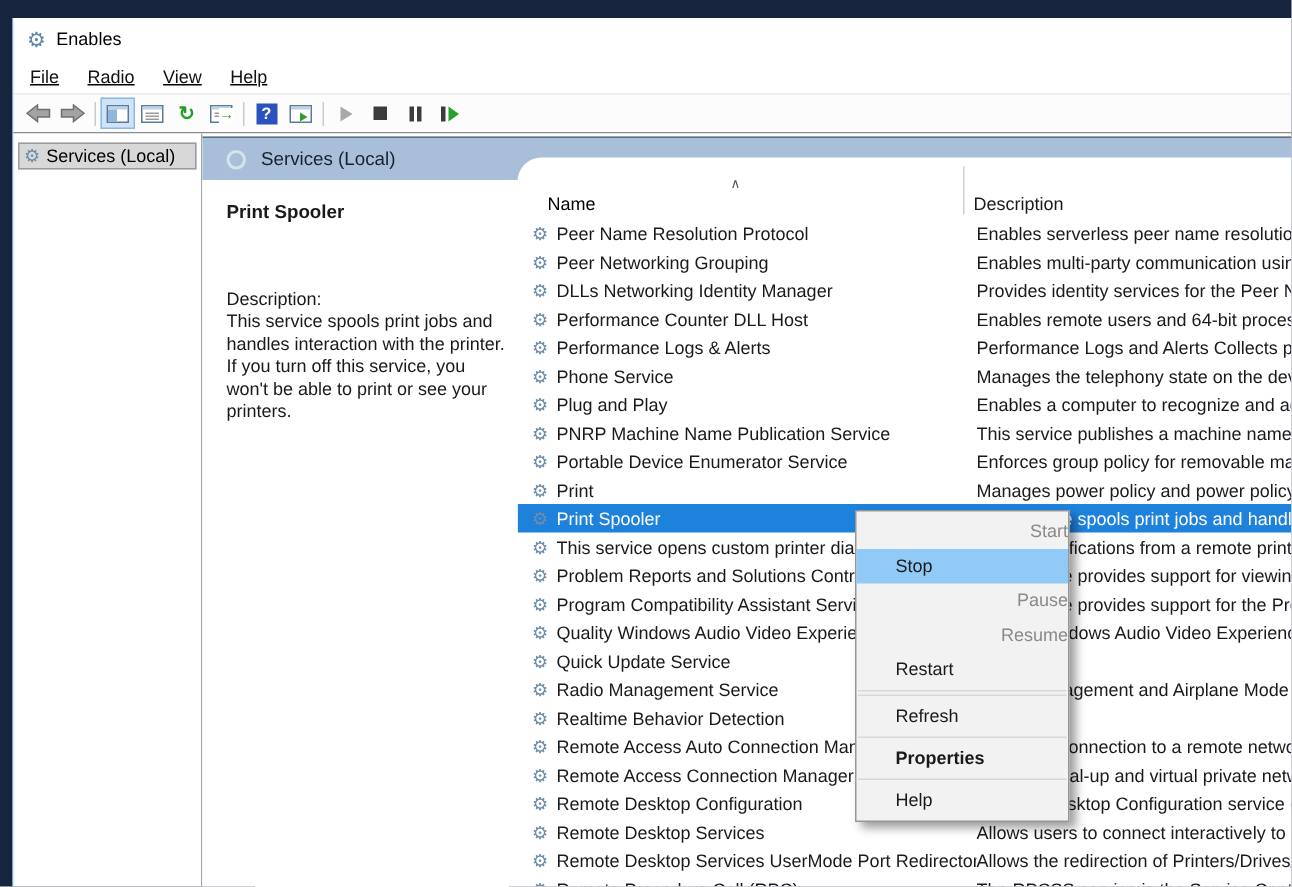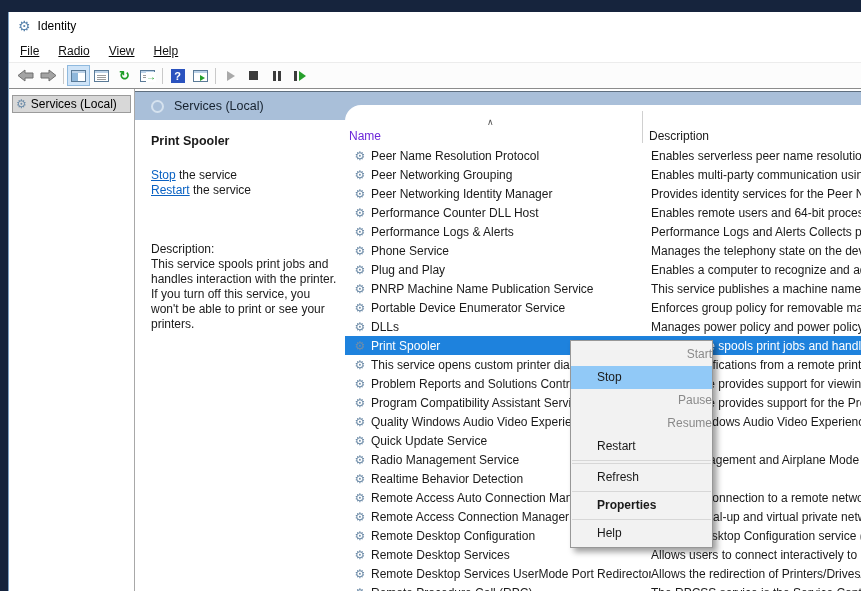--- a/index.html
+++ b/index.html
@@ -53,21 +53,21 @@
   .band-title{font-size:12.5px;color:#16222f;margin-left:10px;}
   
   .infopane{position:absolute;left:0;top:31px;bottom:0;width:210px;background:#fff;padding:14px 8px 0 16px;box-sizing:border-box;font-size:12px;color:#1a1a1a;}
   .info-title{font-weight:bold;font-size:12.5px;}
   .info-links{margin-top:20px;line-height:15px;}
   a.link{color:#0a62c3;text-decoration:underline;cursor:pointer;}
   .desc-label{margin-top:44px;}
   .desc-text{margin-top:1px;line-height:15px;width:188px;}
   
   .listcard{position:absolute;left:210px;top:16px;right:0;bottom:0;background:#fff;border-top-left-radius:16px;overflow:hidden;}
-  .col-name{position:absolute;left:4px;top:24px;font-size:12px;color:#6d28d9;cursor:default;}
+  .col-name{position:absolute;left:20px;top:24px;font-size:12px;color:#000000;cursor:default;}
   .sort-chevron{position:absolute;left:142px;top:12px;font-size:9px;color:#555;}
   .col-sep{position:absolute;left:297px;top:6px;width:1px;height:32px;background:#d0d0d0;}
   .col-desc{position:absolute;left:304px;top:24px;font-size:12px;color:#1a1a1a;cursor:default;}
   .rows{position:absolute;left:0;top:41px;right:0;bottom:0;overflow:hidden;}
   .row{height:19px;display:flex;align-items:center;font-size:12px;color:#1a1a1a;white-space:nowrap;}
   .row .gear{width:14px;margin-left:8px;margin-right:4px;flex:none;text-align:center;}
   .row .svc-name{width:280px;overflow:hidden;flex:none;}
   .row .svc-desc{flex:1;overflow:hidden;}
   .row.selected{background:#1e82dd;color:#fff;}
   
@@ -83,21 +83,21 @@
   .cm-arrow{position:absolute;right:10px;top:0;font-size:14px;line-height:23px;color:#333;}
   .cm-sep{height:1px;background:#d7d7d7;margin:2px 1px;}
 </style>
 </head>
 <body>
 
 <div class="window">
 
   <div class="titlebar">
     <span class="app-icon">⚙</span>
-    <span class="title-text">Identity</span>
+    <span class="title-text">Enables</span>
   </div>
 
   <div class="menubar">
     <span class="menu-item">File</span>
     <span class="menu-item">Radio</span>
     <span class="menu-item">View</span>
     <span class="menu-item">Help</span>
   </div>
 
   <div class="toolbar">
@@ -178,24 +178,20 @@
     </div>
 
     <div class="rightpane">
       <div class="band">
         <span class="band-circle"></span>
         <span class="band-title">Services (Local)</span>
       </div>
 
       <div class="infopane">
         <div class="info-title">Print Spooler</div>
-        <div class="info-links">
-          <div><a class="link">Stop</a><span> the service</span></div>
-          <div><a class="link">Restart</a><span> the service</span></div>
-        </div>
         <div class="desc-label">Description:</div>
         <div class="desc-text">This service spools print jobs and handles interaction with the printer. If you turn off this service, you won't be able to print or see your printers.</div>
       </div>
 
       <div class="listcard">
         <span class="sort-chevron">∧</span>
         <span class="col-name">Name</span>
         <span class="col-sep"></span>
         <span class="col-desc">Description</span>
         <div class="rows">
@@ -206,21 +202,21 @@
   </div>
 
   <div class="row">
     <span class="gear">⚙</span>
     <span class="svc-name">Peer Networking Grouping</span>
     <span class="svc-desc">Enables multi-party communication using Peer-to-Peer Grouping.</span>
   </div>
 
   <div class="row">
     <span class="gear">⚙</span>
-    <span class="svc-name">Peer Networking Identity Manager</span>
+    <span class="svc-name">DLLs Networking Identity Manager</span>
     <span class="svc-desc">Provides identity services for the Peer Name Resolution Protocol (PNRP) and Peer-to-Peer Grouping services.</span>
   </div>
 
   <div class="row">
     <span class="gear">⚙</span>
     <span class="svc-name">Performance Counter DLL Host</span>
     <span class="svc-desc">Enables remote users and 64-bit processes to query performance counters provided by 32-bit DLLs.</span>
   </div>
 
   <div class="row">
@@ -248,21 +244,21 @@
   </div>
 
   <div class="row">
     <span class="gear">⚙</span>
     <span class="svc-name">Portable Device Enumerator Service</span>
     <span class="svc-desc">Enforces group policy for removable mass-storage devices.</span>
   </div>
 
   <div class="row">
     <span class="gear">⚙</span>
-    <span class="svc-name">DLLs</span>
+    <span class="svc-name">Print</span>
     <span class="svc-desc">Manages power policy and power policy notification delivery.</span>
   </div>
 
   <div class="row selected">
     <span class="gear">⚙</span>
     <span class="svc-name">Print Spooler</span>
     <span class="svc-desc">This service spools print jobs and handles interaction with the printer. If you turn off this service, you won't be able to print or see your printers.</span>
   </div>
 
   <div class="row">

